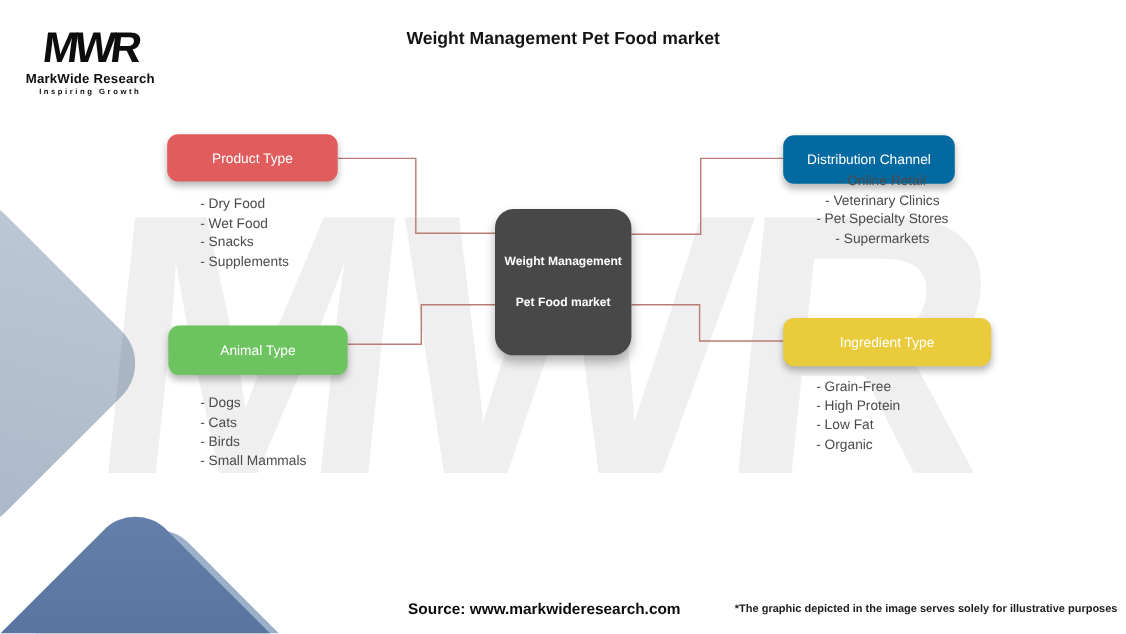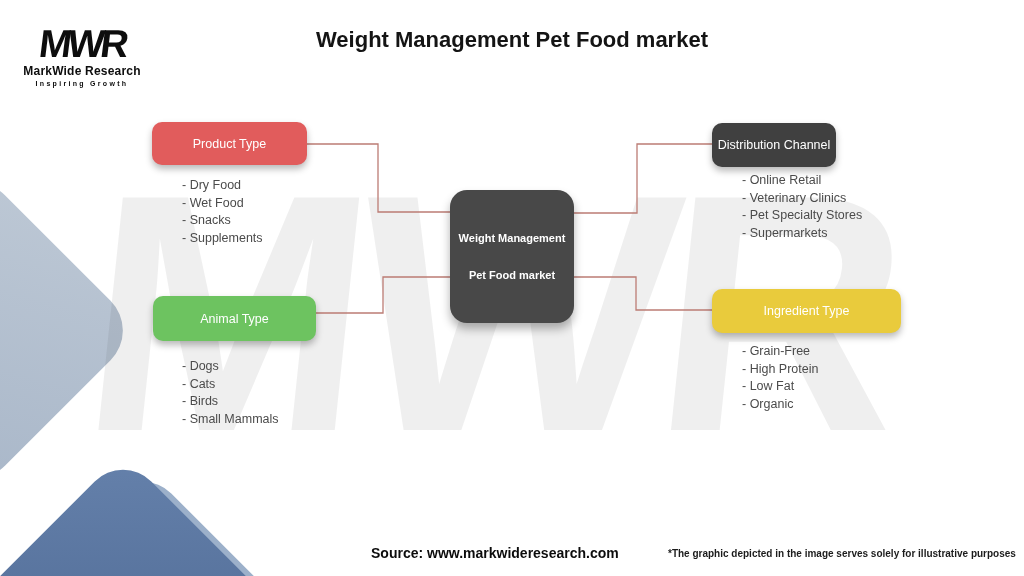--- a/index.html
+++ b/index.html
@@ -27,39 +27,39 @@
     color:rgba(55,55,55,0.08);transform:skewX(-6deg);white-space:nowrap;
     user-select:none;
   }
   
   .logo{position:absolute;left:22px;top:24px;width:120px;text-align:center;z-index:5;color:#0d0d0d;}
   .logo-mwr{font-size:39px;font-weight:bold;letter-spacing:-4px;line-height:40px;transform:skewX(-7deg);}
   .logo-name{font-size:12px;font-weight:bold;letter-spacing:0.2px;margin-top:0px;}
   .logo-tagline{font-size:7px;font-weight:bold;letter-spacing:2.3px;margin-top:2px;}
   .page-title{
     position:absolute;left:0;right:0;top:27px;text-align:center;z-index:5;
-    font-size:22px;font-weight:bold;color:#141414;
+    font-size:16px;font-weight:bold;color:#141414;
   }
   
   .connectors{position:absolute;left:0;top:0;z-index:3;}
   
   .branch-box{
     position:absolute;z-index:4;border-radius:10px;display:flex;align-items:center;justify-content:center;
     color:#ffffff;font-size:12.5px;font-weight:normal;
     box-shadow:0 4px 7px rgba(0,0,0,0.28);
   }
   .box-product{left:152px;top:122px;width:155px;height:43px;background:#E15C5C;}
-  .box-distribution{left:712px;top:123px;width:124px;height:44px;background:#404040;}
+  .box-distribution{left:712px;top:123px;width:156px;height:44px;background:#0369a1;}
   .box-animal{left:153px;top:296px;width:163px;height:45px;background:#6DC360;}
   .box-ingredient{left:712px;top:289px;width:189px;height:44px;background:#E9CB3C;}
   .branch-list{
     position:absolute;z-index:4;font-size:12.5px;color:#4b4b4b;line-height:17.6px;white-space:nowrap;
   }
   .list-product{left:182px;top:177px;}
-  .list-distribution{left:742px;top:172px;}
+  .list-distribution{left:742px;top:156px;text-align:center;}
   .list-animal{left:182px;top:358px;}
   .list-ingredient{left:742px;top:343px;}
   .center-node{
     position:absolute;left:450px;top:190px;width:124px;height:133px;z-index:4;
     background:#484848;border-radius:17px;box-shadow:0 6px 10px rgba(0,0,0,0.3);
     display:flex;flex-direction:column;align-items:center;justify-content:center;
     color:#ffffff;font-size:11px;font-weight:bold;line-height:15px;text-align:center;gap:22px;
   }
   
   .footer-source{position:absolute;left:371px;top:545px;z-index:5;font-size:14px;font-weight:bold;color:#0c0c0c;}

